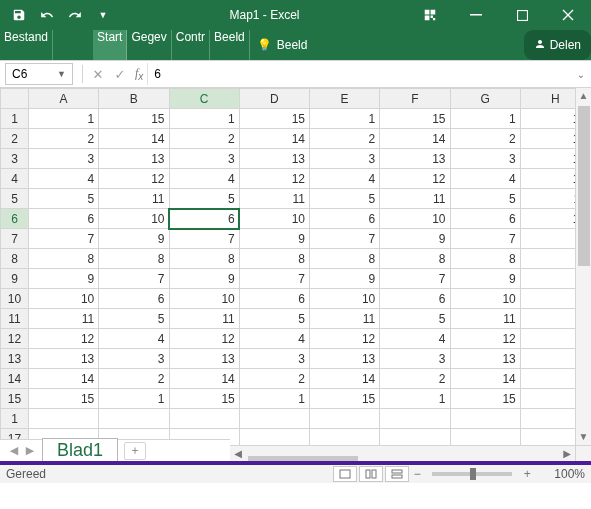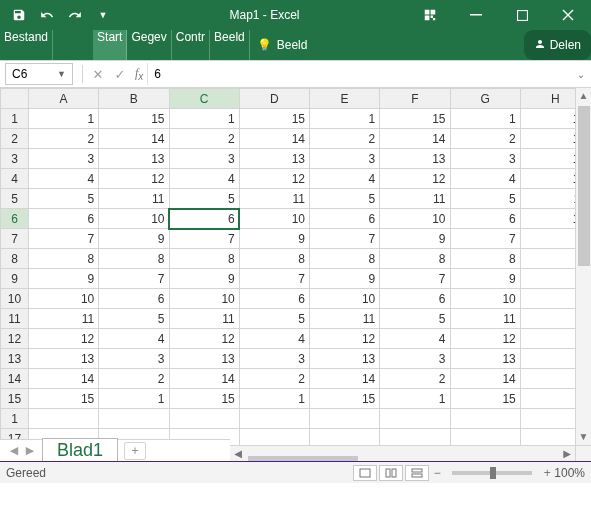--- a/index.html
+++ b/index.html
@@ -53,21 +53,21 @@
   .vScroll .thumb{position:absolute; top:2px; left:2px; width:12px; height:160px; background:#c8c8c8;}
   .cornerSB{position:absolute;right:0;bottom:0;width:16px;height:16px;background:#f3f3f3;border-left:1px solid #d4d4d4;border-top:1px solid #d4d4d4;}
 
   
   .sheettabs { position:absolute; left:0; bottom:0; height:22px; display:flex; align-items:center; background:#fff; border-top:1px solid #d4d4d4; padding-left:6px; width:230px;}
   .sheettabs .nav { width:16px; text-align:center; color:#9e9e9e; font-size:11px;}
   .sheettabs .tab { border:1px solid #b7b7b7; border-bottom:2px solid #217346; background:#fff; padding:1px 14px; font-size:18px; color:#217346; margin-left:4px;}
   .sheettabs .add { width:22px; height:18px; margin-left:6px; border:1px solid #d4d4d4; border-radius:2px; display:flex;align-items:center;justify-content:center; color:#7a7a7a; font-size:12px;}
 
   
-  .status { height:22px; background:#f3f3f3; border-top:1px solid #4c1d95; display:flex; align-items:center; font-size:12px; color:#555; padding:0 6px;}
+  .status { height:22px; background:#f3f3f3; border-top:4px solid #4c1d95; display:flex; align-items:center; font-size:12px; color:#555; padding:0 6px;}
   .status .ready { flex:1; }
   .status .viewbtn { width:24px; height:16px; border:1px solid #c8c8c8; margin:0 1px; display:flex;align-items:center;justify-content:center; background:#fff;}
   .status .slider { width:80px; height:4px; background:#c8c8c8; margin:0 8px; position:relative;}
   .status .slider .knob { position:absolute; left:38px; top:-4px; width:6px; height:12px; background:#7a7a7a;}
   .status .zm { width:14px; text-align:center; color:#777;}
 </style>
 </head>
 <body>
 
 <div class="titlebar">
@@ -405,14 +405,14 @@
       <svg width="12" height="10">
         <rect x="1" y="1" width="10" height="3" fill="none" stroke="#777"></rect>
         <rect x="1" y="6" width="10" height="3" fill="none" stroke="#777"></rect>
       </svg>
     </div>
   <div class="zm">−</div>
   <div class="slider">
       <div class="knob"></div>
     </div>
   <div class="zm">+</div>
-  <div style="margin-left:0;">100%</div>
+  <div style="margin-left:20px;">100%</div>
 </div>
 
 </body></html>

